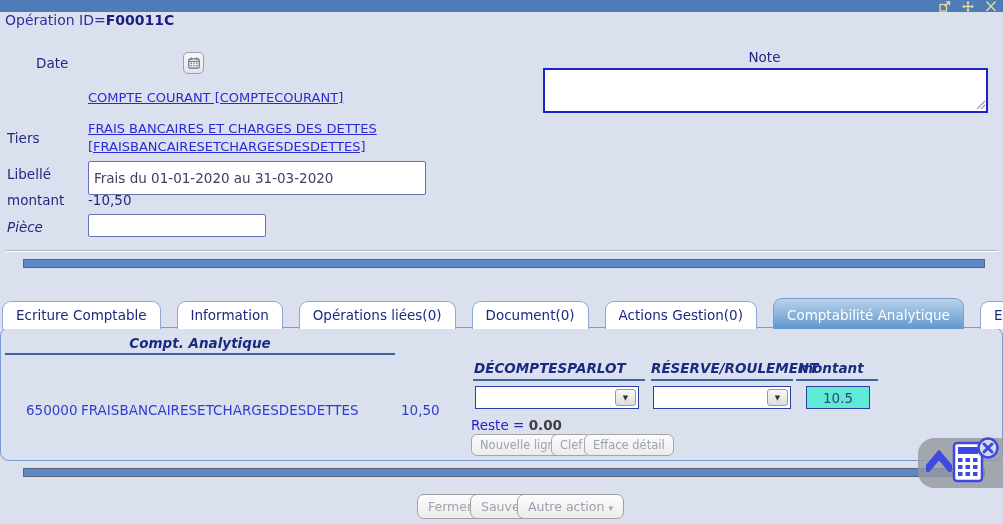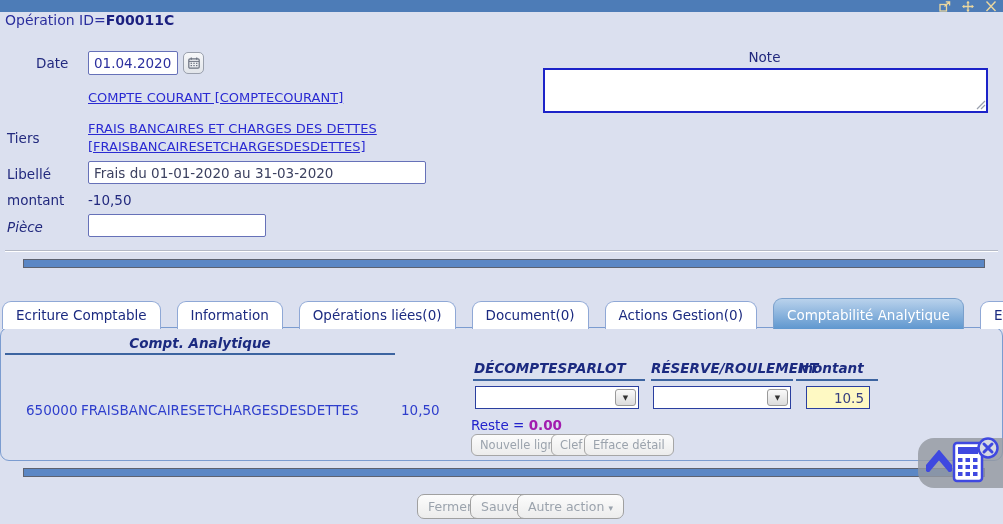--- a/index.html
+++ b/index.html
@@ -54,26 +54,26 @@
 
   .col-head{ position:absolute; font-size:13.5px; font-weight:bold; font-style:italic; color:#1b2a80; white-space:nowrap; }
   .col-underline{ position:absolute; height:2px; background:#3c64a0; }
 
   .combo{ position:absolute; height:23px; background:#fff; border:1px solid #2a3f9f; cursor:pointer; }
   .combo .arrow-btn{ position:absolute; right:2px; top:2px; bottom:2px; width:21px;
                      background:linear-gradient(#fafafa,#dcdcdc); border:1px solid #9a9a9a; border-radius:3px;
                      display:flex; align-items:center; justify-content:center; font-size:7px; color:#333; }
 
   .amount-input{ position:absolute; left:805px; top:58px; width:64px; height:23px; border:1px solid #2a3f9f;
-                 background:#fef9c3; text-align:right; font-size:13.5px; color:#384080; padding:0 5px; font-family:inherit; }
+                 background:#5eead4; text-align:right; font-size:13.5px; color:#384080; padding:0 16px; font-family:inherit; }
 
   .row-text{ position:absolute; font-size:13.5px; color:#2e3ecc; white-space:nowrap; }
 
   .reste{ position:absolute; left:470px; top:89px; font-size:13.5px; color:#2222cc; }
-  .reste b{ color:#a21caf; }
+  .reste b{ color:#404040; }
 
   .mini-btn{ position:absolute; top:106px; background:linear-gradient(#fcfcfc,#ececec); border:1px solid #a6a6a6;
              border-radius:6px; color:#9ba3ad; font-size:11.5px; padding:3px 8px; cursor:pointer; font-family:inherit; }
 
   
   .foot-btn{ position:absolute; top:494px; background:linear-gradient(#fcfcfc,#ececec); border:1px solid #a0a0a0;
              border-radius:7px; color:#9ba3ad; font-size:12.5px; padding:4px 10px; cursor:pointer; font-family:inherit; }
   .foot-btn .caret{ font-size:9px; margin-left:4px; }
 
   
@@ -100,21 +100,20 @@
       </svg>
       <svg class="tb-ico" viewBox="0 0 12 11">
         <path d="M1.5 0.5 L10.5 10 M10.5 0.5 L1.5 10" stroke="#ecd79e" stroke-width="1.4"></path>
       </svg>
     </div>
   </div>
 
   <div class="win-title"><span>Opération ID=</span><b>F00011C</b></div>
 
   <div class="lbl" style="left:7px; top:55px;margin-left:29px;">Date</div>
-  <input class="txt-input" style="left: 88px; top: 51px; width: 90px; height: 24px; color: rgb(43, 47, 158);" value="01.04.2020">
   <button class="cal-btn">
     <svg width="12" height="12" viewBox="0 0 12 12">
       <rect x="0.8" y="1.8" width="10.4" height="9.4" rx="1.2" fill="none" stroke="#6b7280" stroke-width="1.2"></rect>
       <path d="M3.3 0.5 V2.8 M8.7 0.5 V2.8" stroke="#6b7280" stroke-width="1.2"></path>
       <path d="M1 4.4 H11" stroke="#6b7280" stroke-width="1"></path>
       <g fill="#6b7280">
         <rect x="2.6" y="5.7" width="1.4" height="1.2"></rect>
           <rect x="5.3" y="5.7" width="1.4" height="1.2"></rect>
           <rect x="8" y="5.7" width="1.4" height="1.2"></rect>
         <rect x="2.6" y="8" width="1.4" height="1.2"></rect>
@@ -130,21 +129,21 @@
     <path d="M10 2 L2 10 M10 6 L6 10 M10 10 L10 10" stroke="#9aa0ad" stroke-width="1.2"></path>
   </svg>
 
   <a class="lnk" style="left:88px; top:90px;">COMPTE COURANT [COMPTECOURANT]</a>
 
   <div class="lbl" style="left:7px; top:130px;">Tiers</div>
   <a class="lnk" style="left:88px; top:121px;">FRAIS BANCAIRES ET CHARGES DES DETTES</a>
   <a class="lnk" style="left:88px; top:139px;">[FRAISBANCAIRESETCHARGESDESDETTES]</a>
 
   <div class="lbl" style="left:7px; top:166px;">Libellé</div>
-  <input class="txt-input" style="left: 88px; top: 161px; width: 338px; height: 23px;" value="Frais du 01-01-2020 au 31-03-2020">
+  <input class="txt-input" style="left: 88px; top: 161px; width: 338px; height: 34px;" value="Frais du 01-01-2020 au 31-03-2020">
 
   <div class="lbl" style="left:7px; top:192px;">montant</div>
   <div class="lbl" style="left:88px; top:192px;">-10,50</div>
 
   <div class="lbl" style="left:7px; top:219px;font-style:italic;">Pièce</div>
   <input class="txt-input" style="left: 88px; top: 214px; width: 178px; height: 23px;" value="">
 
   <div class="hrline"></div>
   <div class="hbar top"></div>
 

